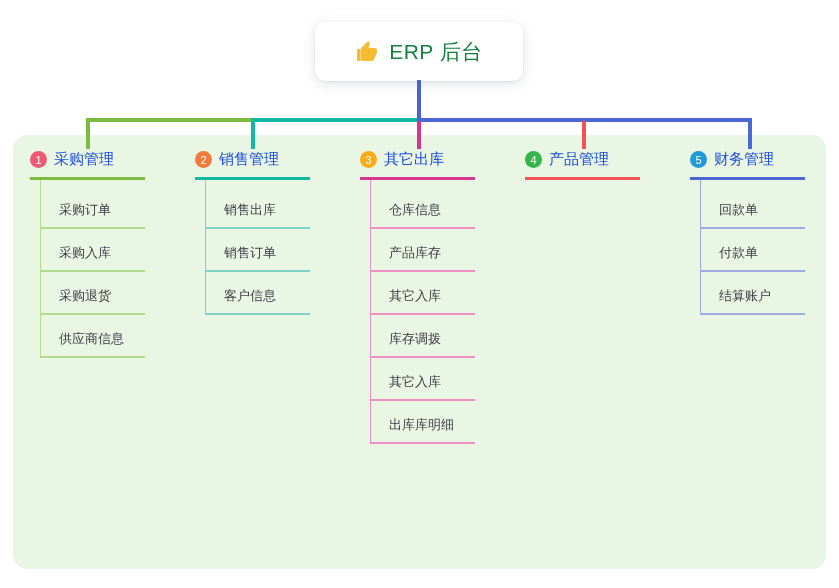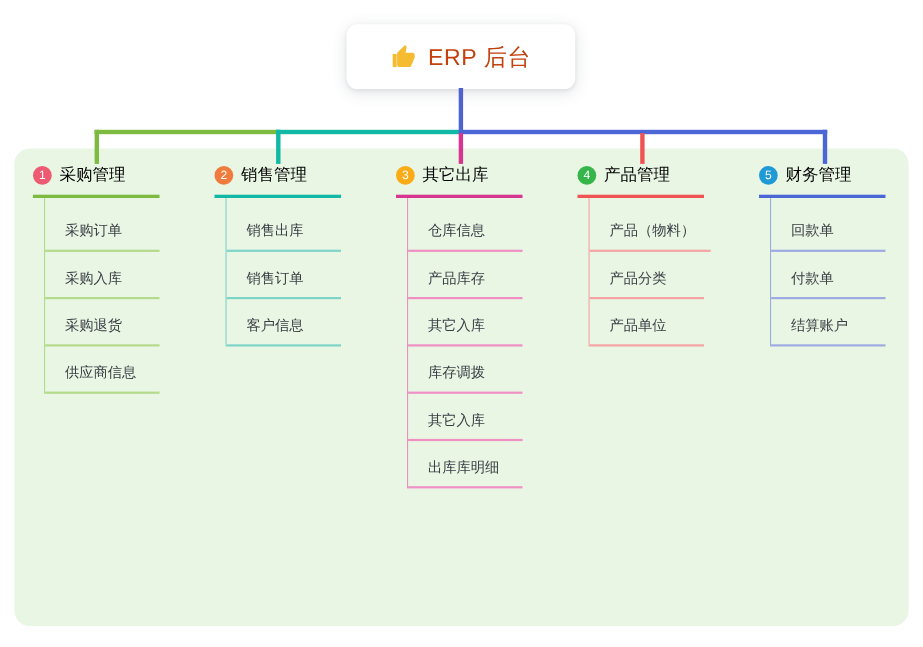--- a/index.html
+++ b/index.html
@@ -8,21 +8,21 @@
     font-family:"Liberation Sans","DejaVu Sans",sans-serif;
     overflow:hidden;
   }
   
   .root-card{
     position:absolute;left:315px;top:22px;width:208px;height:59px;
     background:#ffffff;border-radius:10px;
     box-shadow:0 3px 14px rgba(60,70,90,.14), 0 1px 3px rgba(60,70,90,.08);
     display:flex;align-items:center;justify-content:center;gap:10px;
   }
-  .root-card .root-label{font-size:21px;color:#c2410c;letter-spacing:.5px;}
+  .root-card .root-label{font-size:21px;color:#15803d;letter-spacing:.5px;}
   .thumb-icon{width:24px;height:24px;display:inline-block;}
   
   .line{position:absolute;z-index:3;}
   .root-stem{left:417px;top:80px;width:4px;height:40px;background:#4f63cf;}
   .h-green {left:86px; top:118px;width:167px;height:3.5px;background:#7cbb3f;}
   .h-teal  {left:251px;top:118px;width:168px;height:3.5px;background:#12b8a6;}
   .h-blue  {left:417px;top:118px;width:335px;height:3.5px;background:#4a67d5;}
   .d-green  {left:86px; top:118px;width:3.5px;height:31px;background:#7cbb3f;}
   .d-teal   {left:251px;top:118px;width:3.5px;height:31px;background:#12b8a6;}
   .d-magenta{left:417px;top:121px;width:3.5px;height:28px;background:#d6368f;}
@@ -44,21 +44,21 @@
   .c5{--main:#4a67d5;--tint:#9dabe2;--badge:#1f9ad7;}
   .branch-title{
     width:115px;display:flex;align-items:center;gap:7px;
     padding-bottom:8px;border-bottom:3px solid var(--main);
   }
   .badge{
     width:17px;height:17px;border-radius:50%;background:var(--badge);
     color:#fff;font-size:11px;display:flex;align-items:center;justify-content:center;
     flex:0 0 17px;
   }
-  .branch-label{font-size:15px;font-weight:500;color:#000000;white-space:nowrap;}
+  .branch-label{font-size:15px;font-weight:500;color:#1d4ed8;white-space:nowrap;}
   .children{margin-left:10px;border-left:1.6px solid var(--tint);}
   .child{
     width:fit-content;min-width:72px;
     padding:15px 14px 9px 18px;border-bottom:2px solid var(--tint);
     font-size:13px;color:#3a3d44;white-space:nowrap;line-height:17px;
   }
   .children .child:first-child{padding-top:21px;}
 </style>
 </head>
 <body>
@@ -122,25 +122,20 @@
       <div class="child">其它入库</div>
       <div class="child">出库库明细</div>
     </div>
   </div>
 
   <div class="column col4 c4">
     <div class="branch-title">
       <span class="badge">4</span>
       <span class="branch-label">产品管理</span>
     </div>
-    <div class="children">
-      <div class="child">产品（物料）</div>
-      <div class="child">产品分类</div>
-      <div class="child">产品单位</div>
-    </div>
   </div>
 
   <div class="column col5 c5">
     <div class="branch-title">
       <span class="badge">5</span>
       <span class="branch-label">财务管理</span>
     </div>
     <div class="children">
       <div class="child">回款单</div>
       <div class="child">付款单</div>

